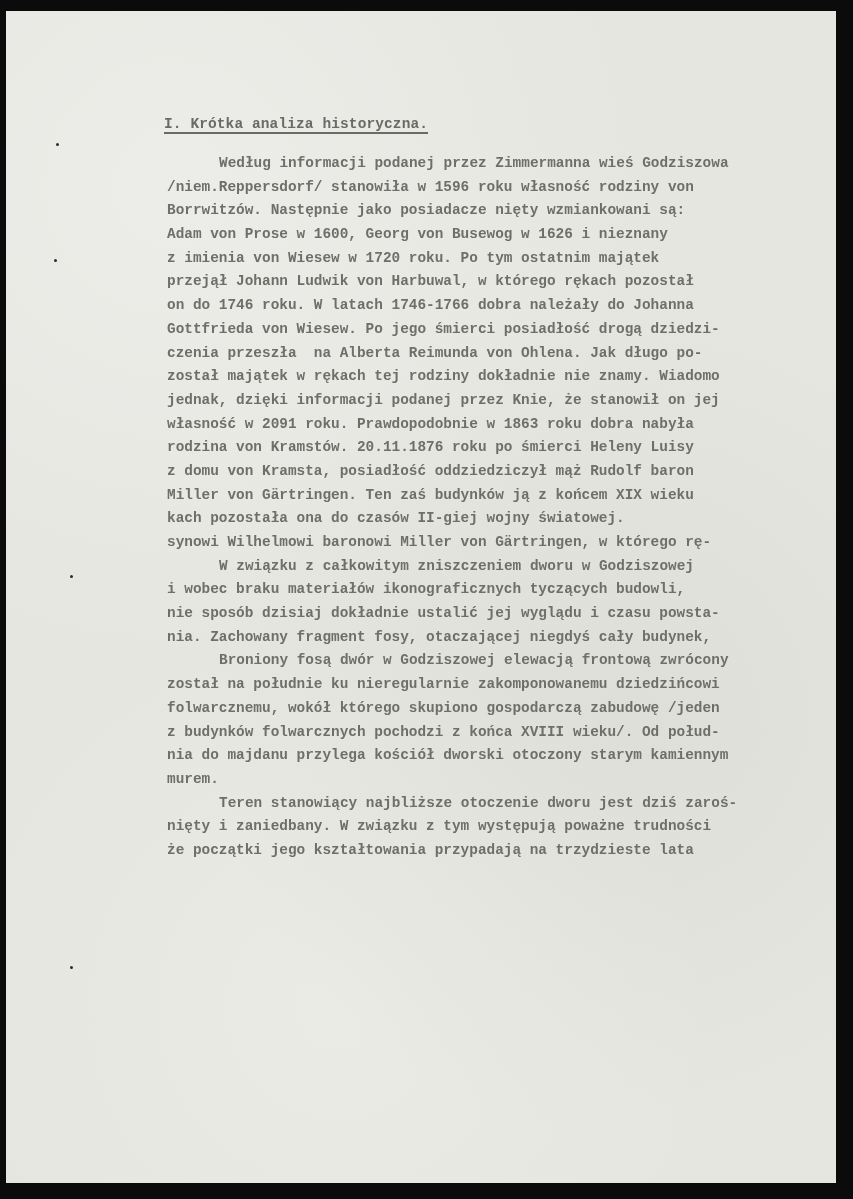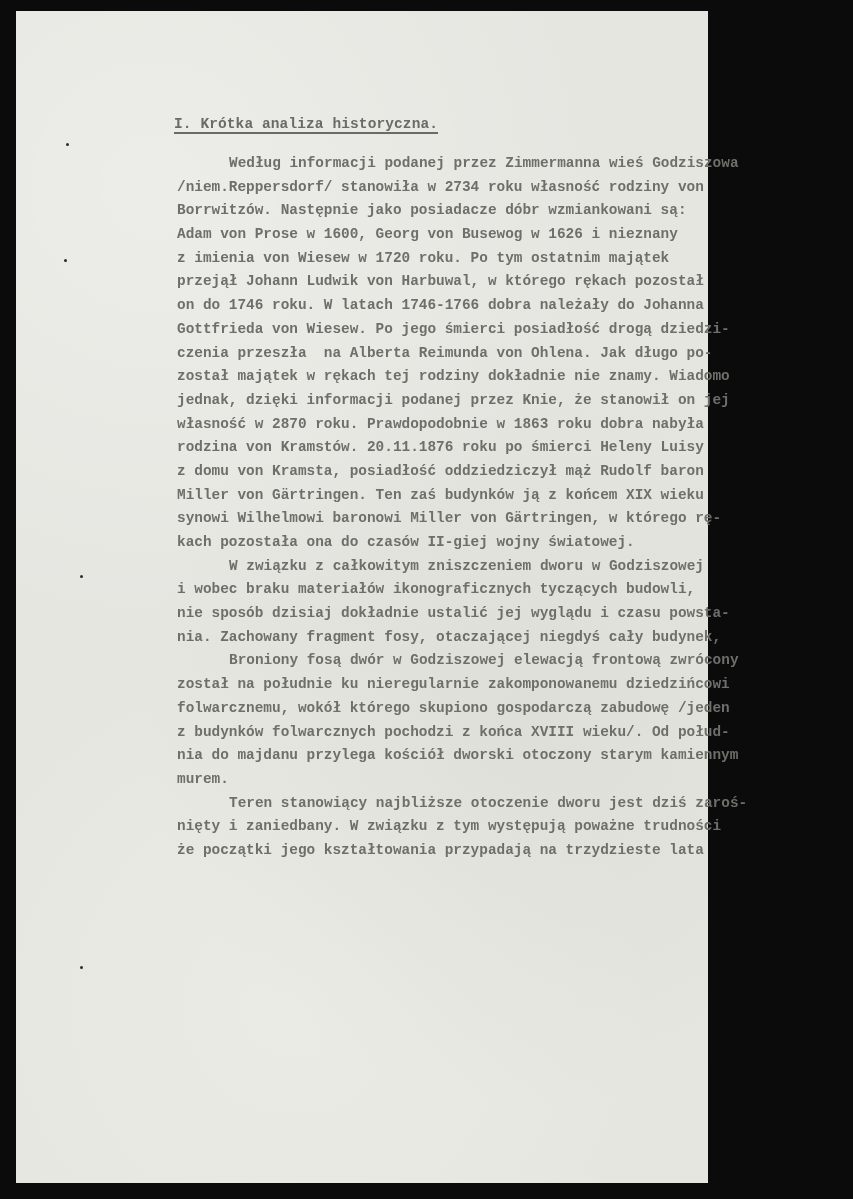--- a/index.html
+++ b/index.html
@@ -8,23 +8,23 @@
       background: #0b0b0b;
     }
     body {
       width: 853px;
       height: 1199px;
       position: relative;
       overflow: hidden;
     }
     .page {
       position: absolute;
-      left: 16px;
+      left: 6px;
       top: 11px;
-      width: 692px;
+      width: 830px;
       height: 1172px;
       background: #e6e6e1;
       background-image:
         radial-gradient(circle at 20% 15%, rgba(255,255,255,0.25) 0, rgba(255,255,255,0) 40%),
         radial-gradient(circle at 75% 60%, rgba(200,200,195,0.25) 0, rgba(200,200,195,0) 45%),
         radial-gradient(circle at 40% 85%, rgba(255,255,250,0.2) 0, rgba(255,255,250,0) 35%);
     }
     .margin-dot {
       position: absolute;
       width: 3px;
@@ -71,36 +71,36 @@
 <div class="page">
   <span class="margin-dot" style="left:50px; top:132px;"></span>
   <span class="margin-dot" style="left:48px; top:248px;"></span>
   <span class="margin-dot" style="left:64px; top:564px;"></span>
   <span class="margin-dot" style="left:64px; top:955px;"></span>
 
   <div class="title" style="left:158px; top:105px;">I. Krótka analiza historyczna.</div>
 
   <div class="body-text" style="left:161px; top:141px;" id="body-text">
       <span class="line indent">Według informacji podanej przez Zimmermanna wieś Godziszowa</span>
-      <span class="line">/niem.Reppersdorf/ stanowiła w 2734 roku własność rodziny von</span>
-      <span class="line">Borrwitzów. Następnie jako posiadacze dóbr wzmiankowani są:</span>
+      <span class="line">/niem.Reppersdorf/ stanowiła w 1596 roku własność rodziny von</span>
+      <span class="line">Borrwitzów. Następnie jako posiadacze nięty wzmiankowani są:</span>
       <span class="line">Adam von Prose w 1600, Georg von Busewog w 1626 i nieznany</span>
       <span class="line">z imienia von Wiesew w 1720 roku. Po tym ostatnim majątek</span>
       <span class="line">przejął Johann Ludwik von Harbuwal, w którego rękach pozostał</span>
       <span class="line">on do 1746 roku. W latach 1746-1766 dobra należały do Johanna</span>
       <span class="line">Gottfrieda von Wiesew. Po jego śmierci posiadłość drogą dziedzi-</span>
       <span class="line">czenia przeszła  na Alberta Reimunda von Ohlena. Jak długo po-</span>
       <span class="line">został majątek w rękach tej rodziny dokładnie nie znamy. Wiadomo</span>
       <span class="line">jednak, dzięki informacji podanej przez Knie, że stanowił on jej</span>
-      <span class="line">własność w 2870 roku. Prawdopodobnie w 1863 roku dobra nabyła</span>
+      <span class="line">własność w 2091 roku. Prawdopodobnie w 1863 roku dobra nabyła</span>
       <span class="line">rodzina von Kramstów. 20.11.1876 roku po śmierci Heleny Luisy</span>
       <span class="line">z domu von Kramsta, posiadłość oddziedziczył mąż Rudolf baron</span>
       <span class="line">Miller von Gärtringen. Ten zaś budynków ją z końcem XIX wieku</span>
+      <span class="line">kach pozostała ona do czasów II-giej wojny światowej.</span>
       <span class="line">synowi Wilhelmowi baronowi Miller von Gärtringen, w którego rę-</span>
-      <span class="line">kach pozostała ona do czasów II-giej wojny światowej.</span>
       <span class="line indent">W związku z całkowitym zniszczeniem dworu w Godziszowej</span>
       <span class="line">i wobec braku materiałów ikonograficznych tyczących budowli,</span>
       <span class="line">nie sposób dzisiaj dokładnie ustalić jej wyglądu i czasu powsta-</span>
       <span class="line">nia. Zachowany fragment fosy, otaczającej niegdyś cały budynek,</span>
       <span class="line indent">Broniony fosą dwór w Godziszowej elewacją frontową zwrócony</span>
       <span class="line">został na południe ku nieregularnie zakomponowanemu dziedzińcowi</span>
       <span class="line">folwarcznemu, wokół którego skupiono gospodarczą zabudowę /jeden</span>
       <span class="line">z budynków folwarcznych pochodzi z końca XVIII wieku/. Od połud-</span>
       <span class="line">nia do majdanu przylega kościół dworski otoczony starym kamiennym</span>
       <span class="line">murem.</span>

